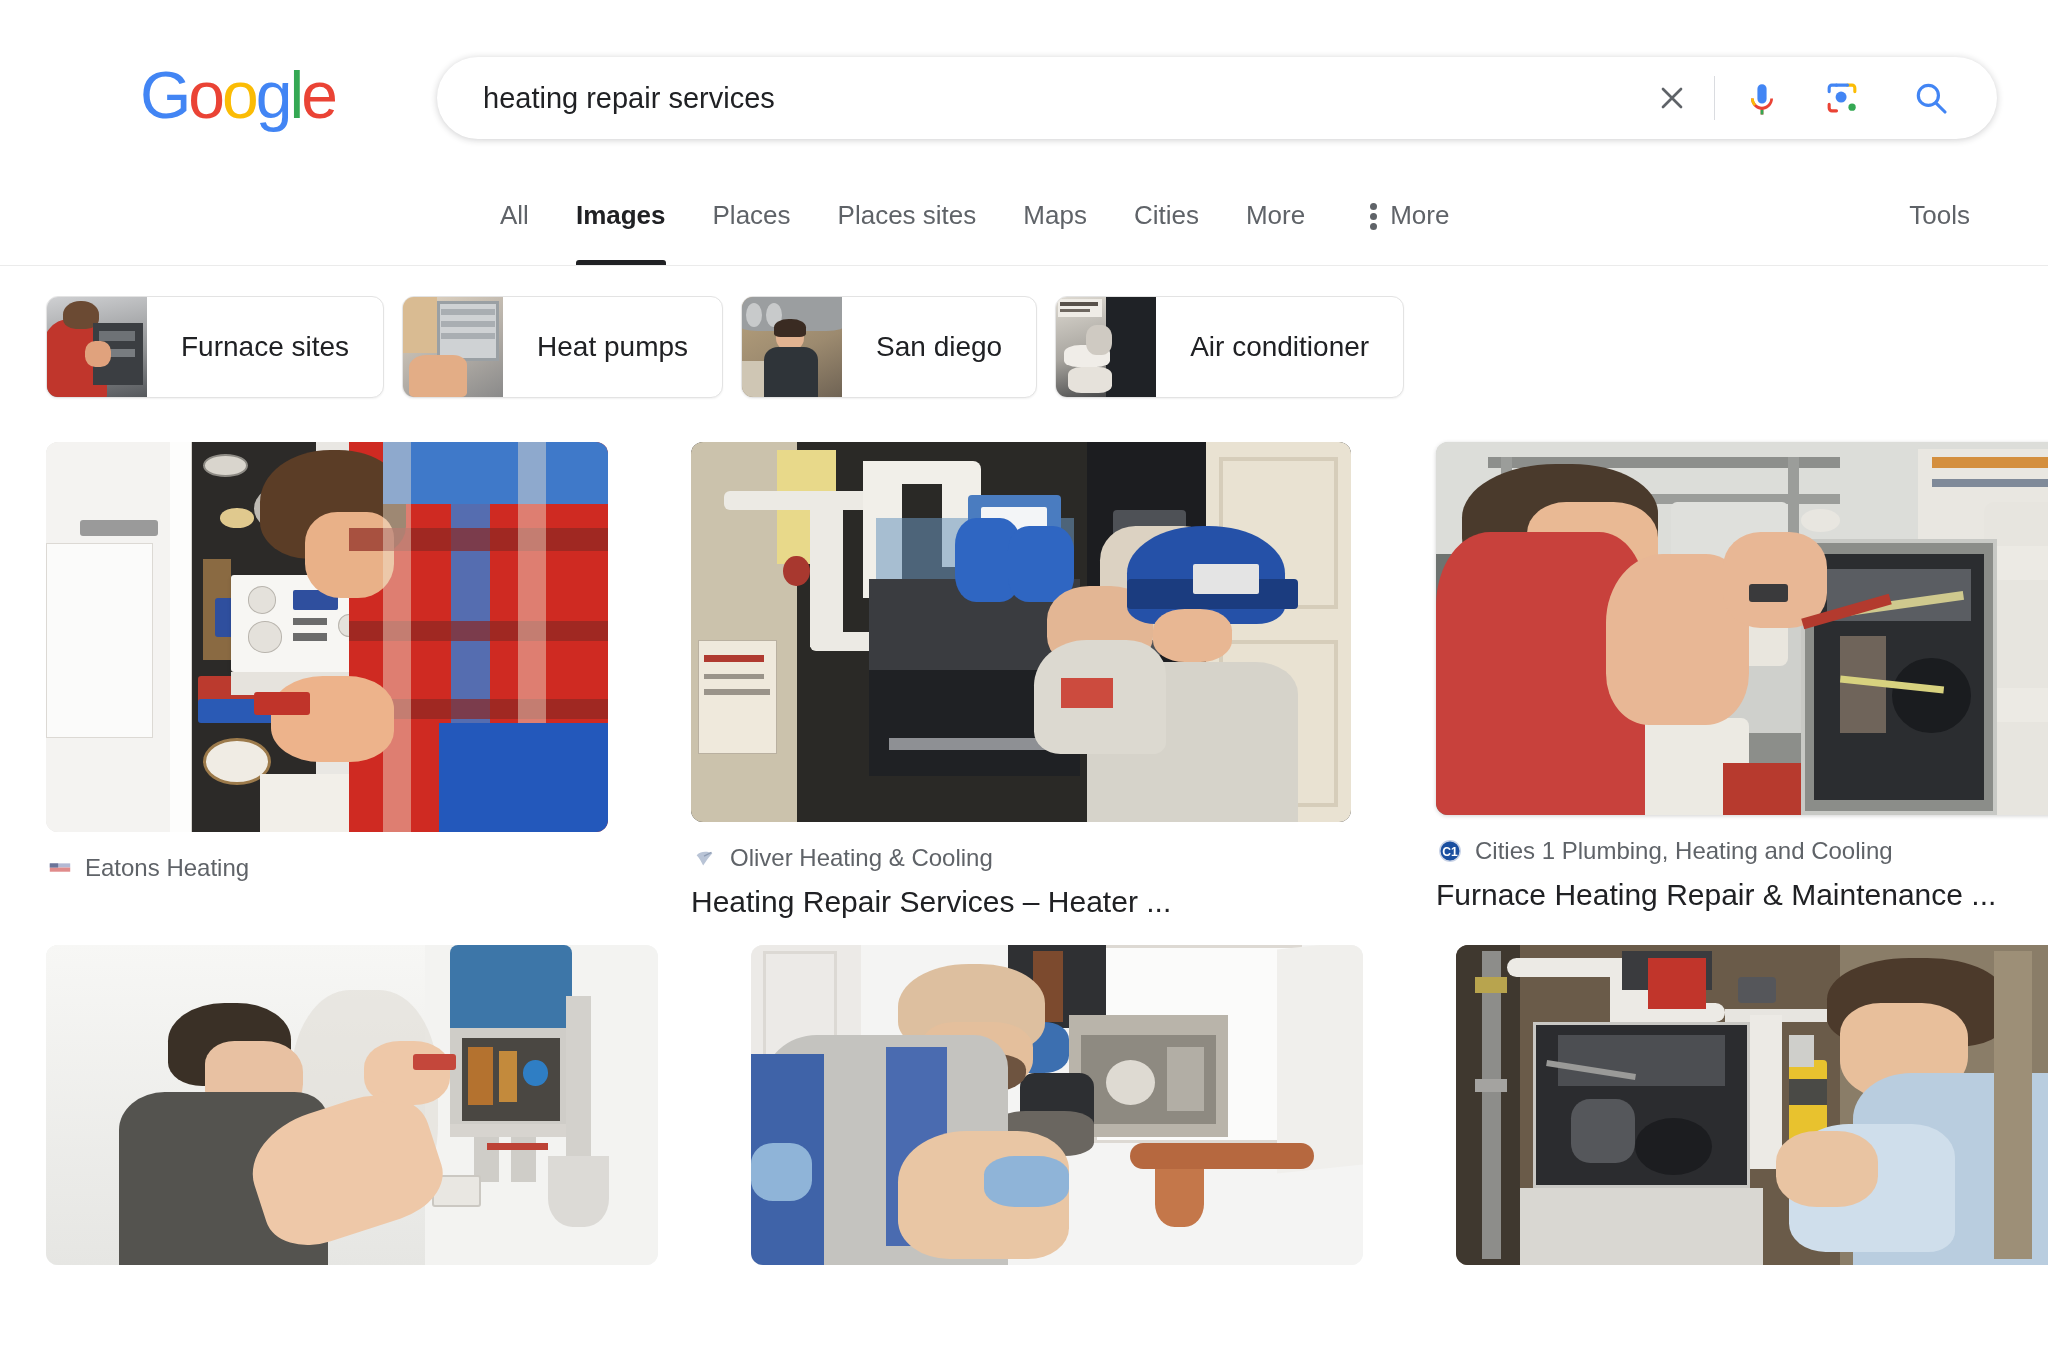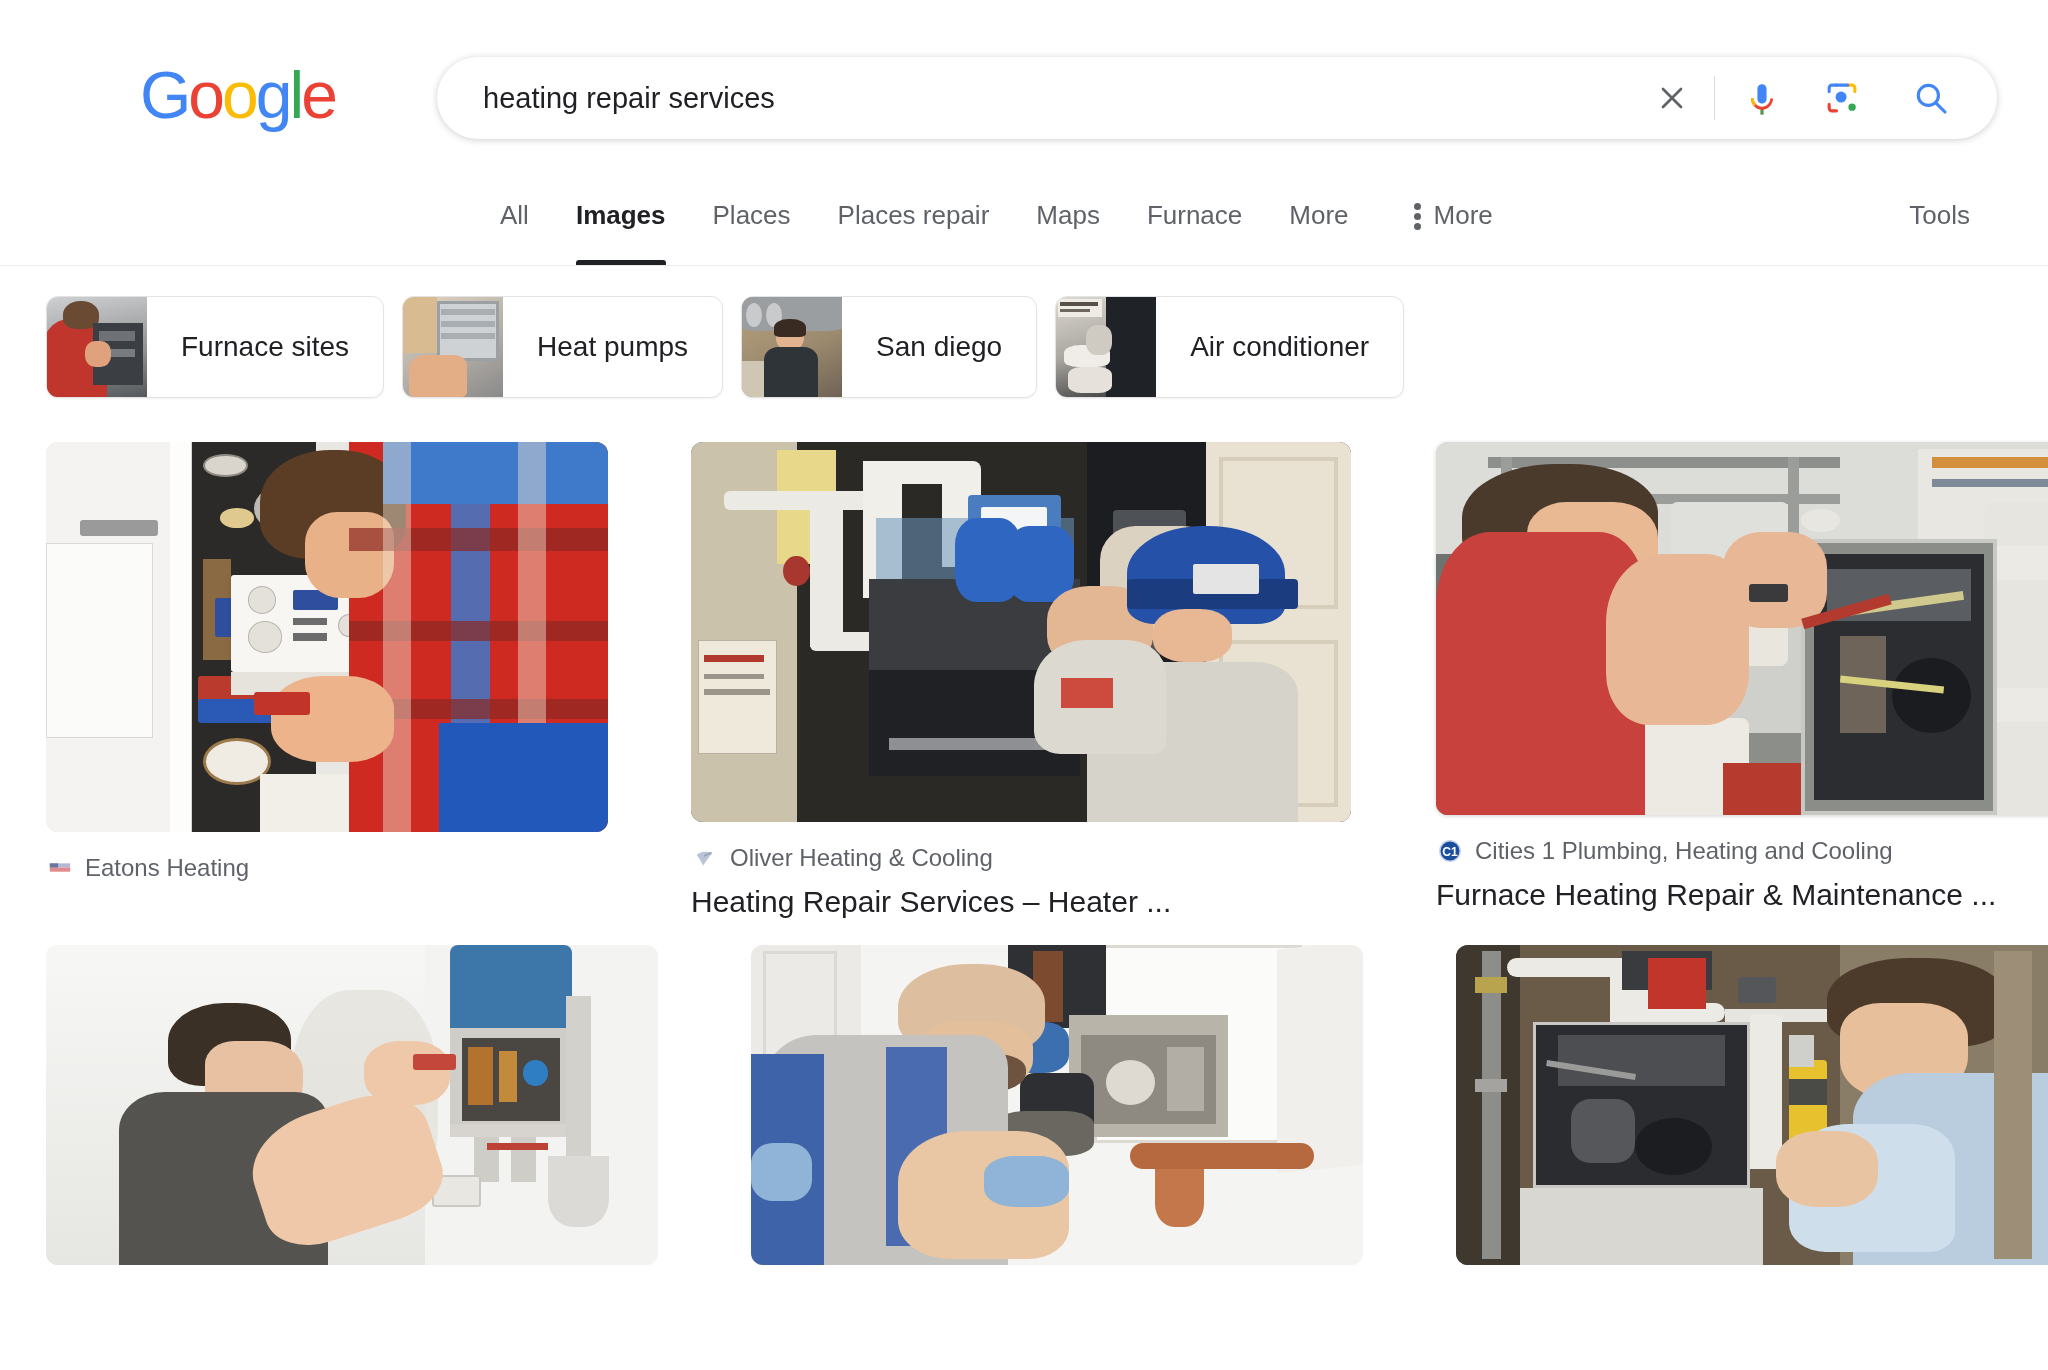--- a/index.html
+++ b/index.html
@@ -268,23 +268,23 @@
       </svg>
     </div>
   </div>
 </div>
 
 <div class="navbar">
   <div class="nav-inner">
     <div class="nav-tab">All</div>
     <div class="nav-tab active">Images</div>
     <div class="nav-tab">Places</div>
-    <div class="nav-tab">Places repair</div>
+    <div class="nav-tab">Places sites</div>
     <div class="nav-tab">Maps</div>
-    <div class="nav-tab">Furnace</div>
+    <div class="nav-tab">Cities</div>
     <div class="nav-tab">More</div>
 
     <div class="nav-more">
       <span class="dots-icon">
           <i></i>
           <i></i>
           <i></i>
         </span>
       <span>More</span>
     </div>

